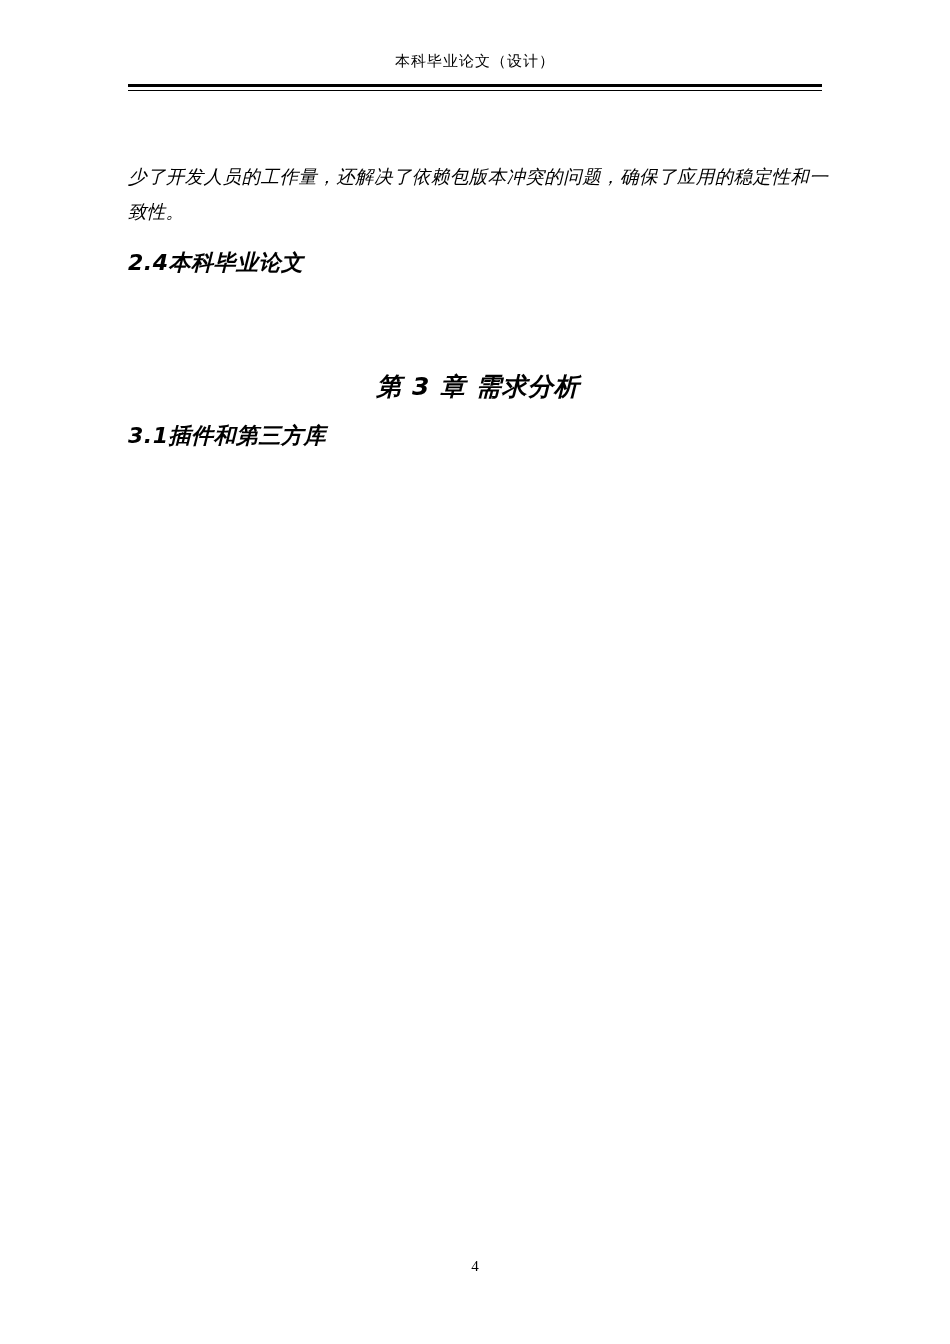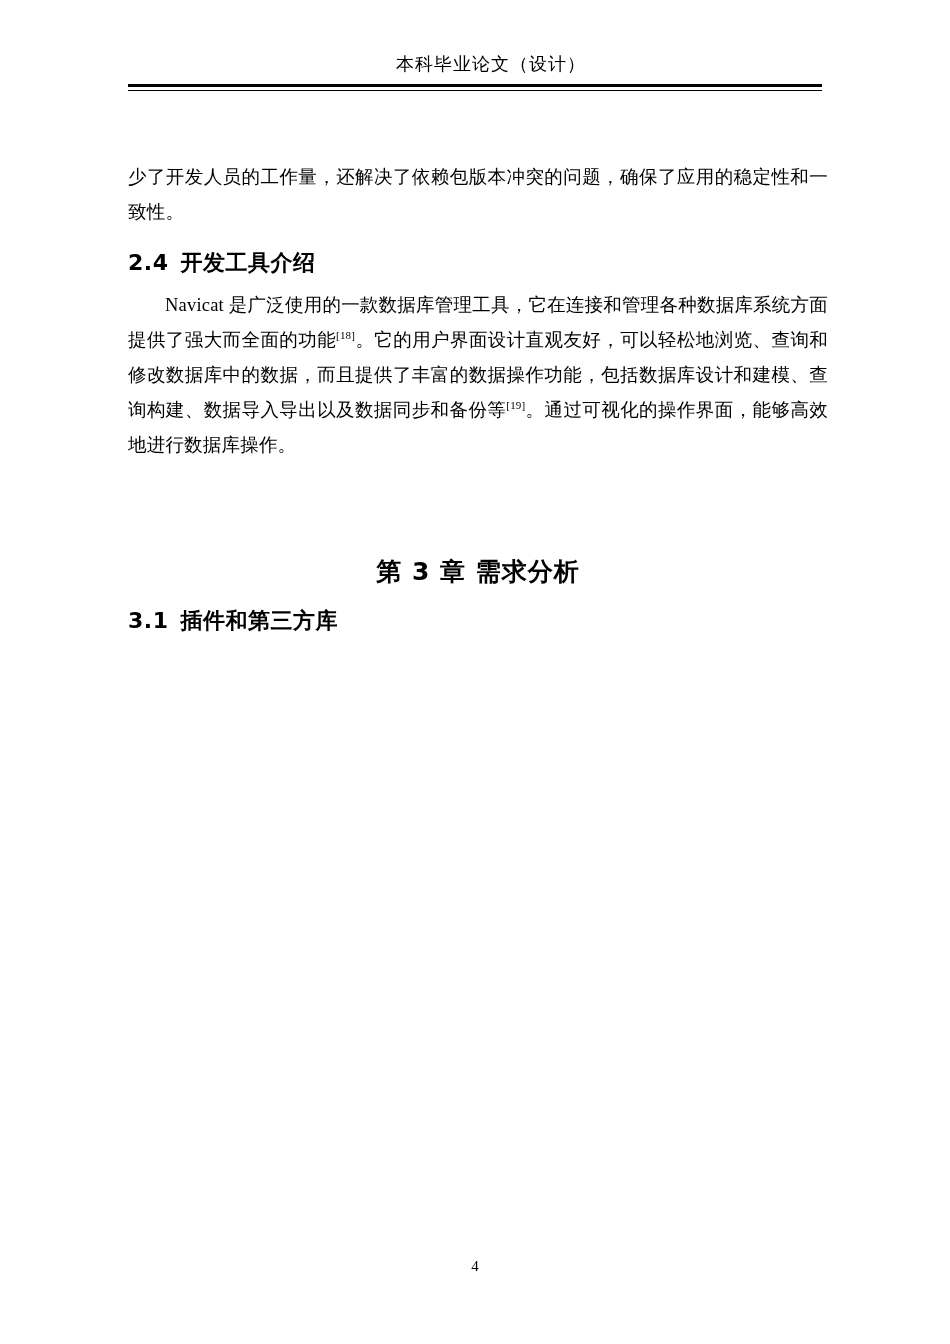--- a/index.html
+++ b/index.html
@@ -13,25 +13,25 @@
     height: 1344px;
     margin: 0 auto;
     background: #ffffff;
     font-family: "Liberation Serif", "DejaVu Serif", serif;
     color: #000000;
     box-sizing: border-box;
   }
   .header {
     position: absolute;
     top: 52px;
-    left: 144px;
+    left: 128px;
     width: 694px;
     text-align: center;
     font-family: "Liberation Serif", "DejaVu Serif", serif;
-    font-size: 18px;
+    font-size: 15px;
     letter-spacing: 1px;
   }
   .header-rule-thick {
     position: absolute;
     top: 84px;
     left: 128px;
     width: 694px;
     height: 3px;
     background: #000000;
   }
@@ -41,20 +41,21 @@
     left: 128px;
     width: 694px;
     height: 1px;
     background: #000000;
   }
   .content {
     position: absolute;
     top: 160px;
     left: 128px;
     width: 700px;
+    font-style: italic;
   }
   p.body-text {
     margin: 0;
     font-size: 18.5px;
     line-height: 35px;
     text-align: justify;
     text-justify: inter-ideograph;
     letter-spacing: 0.2px;
   }
   p.indent2 {
@@ -64,21 +65,21 @@
     text-indent: 1.3em;
   }
   h2.sec-head {
     margin: 18px 0 10px 0;
     font-family: "DejaVu Sans", "Liberation Sans", sans-serif;
     font-size: 22px;
     font-weight: bold;
     letter-spacing: 0.5px;
   }
   h2.sec-head .num {
-    margin-right: 12px;
+    margin-right: 0;
   }
   h1.chap-head {
     margin: 0;
     text-align: center;
     font-family: "DejaVu Sans", "Liberation Sans", sans-serif;
     font-size: 25px;
     font-weight: bold;
     letter-spacing: 1px;
   }
   .chap-block {
@@ -110,28 +111,25 @@
   <div class="header">本科毕业论文（设计）</div>
   <div class="header-rule-thick"></div>
   <div class="header-rule-thin"></div>
 
   <div class="content">
 
     <p class="body-text">少了开发人员的工作量，还解决了依赖包版本冲突的问题，确保了应用的稳定性和一致性。</p>
 
 
     <h2 class="sec-head">
-      <span class="num">2.4</span><span>开发工具介绍</span>
+      <span class="num">2.4</span><span>本科毕业论文</span>
     </h2>
 
 
 
-    <p class="body-text indent2">
-      <span>Navicat 是广泛使用的一款数据库管理工具，它在连接和管理各种数据库系统方面提供了强大而全面的功能</span><sup>[18]</sup><span>。它的用户界面设计直观友好，可以轻松地浏览、查询和修改数据库中的数据，而且提供了丰富的数据操作功能，包括数据库设计和建模、查询构建、数据导入导出以及数据同步和备份等</span><sup>[19]</sup><span>。通过可视化的操作界面，能够高效地进行数据库操作。</span>
-    </p>
 
 
 
 
     <div class="chap-block">
       <h1 class="chap-head">第 3 章  需求分析</h1>
     </div>
 
     <h2 class="sec-head sub-after-chap">
       <span class="num">3.1</span><span>插件和第三方库</span>

